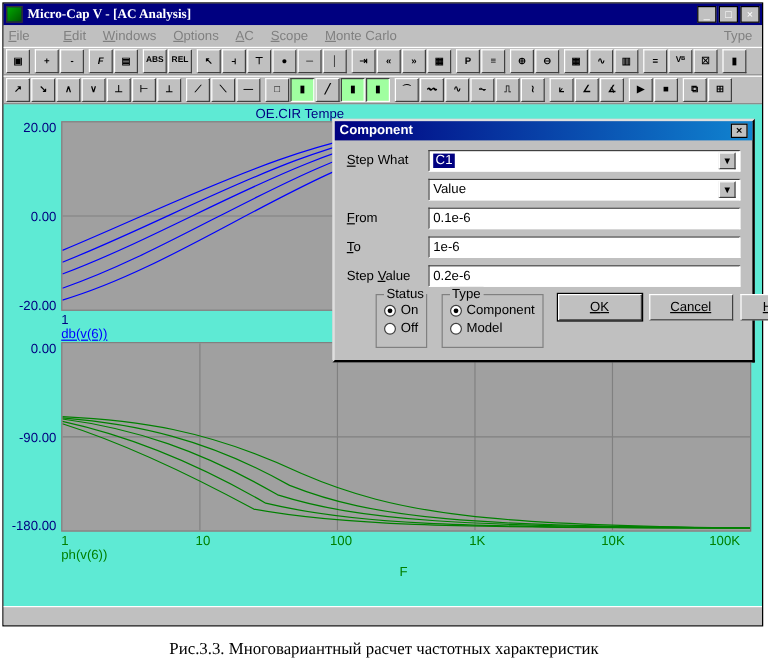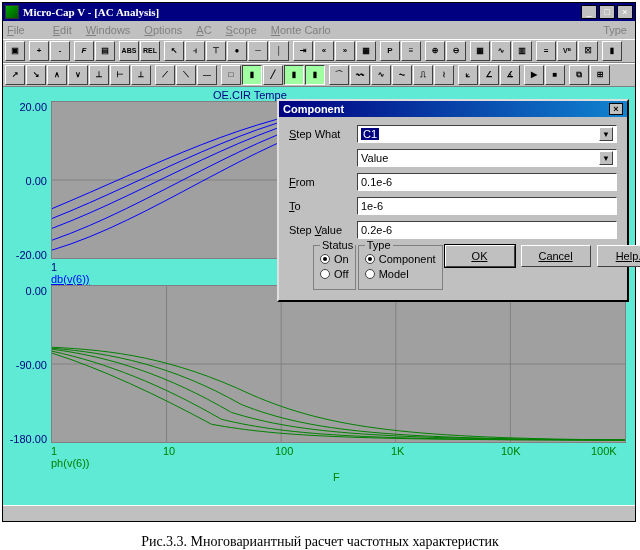--- a/index.html
+++ b/index.html
@@ -193,21 +193,21 @@
     border-top: 1px solid #fff;
     border-left: 1px solid #fff;
     border-right: 1px solid #404040;
     border-bottom: 1px solid #404040;
     font-size: 8px;
     text-align: center;
     line-height: 13px;
   }
   .groupset {
     display: flex;
-    gap: 2px;
+    gap: 12px;
     margin-top: 6px;
     padding-left: 24px;
   }
   .fieldset {
     border: 1px solid #808080;
     padding: 4px 6px 6px;
     position: relative;
   }
   .fieldset .legend {
     position: absolute;

